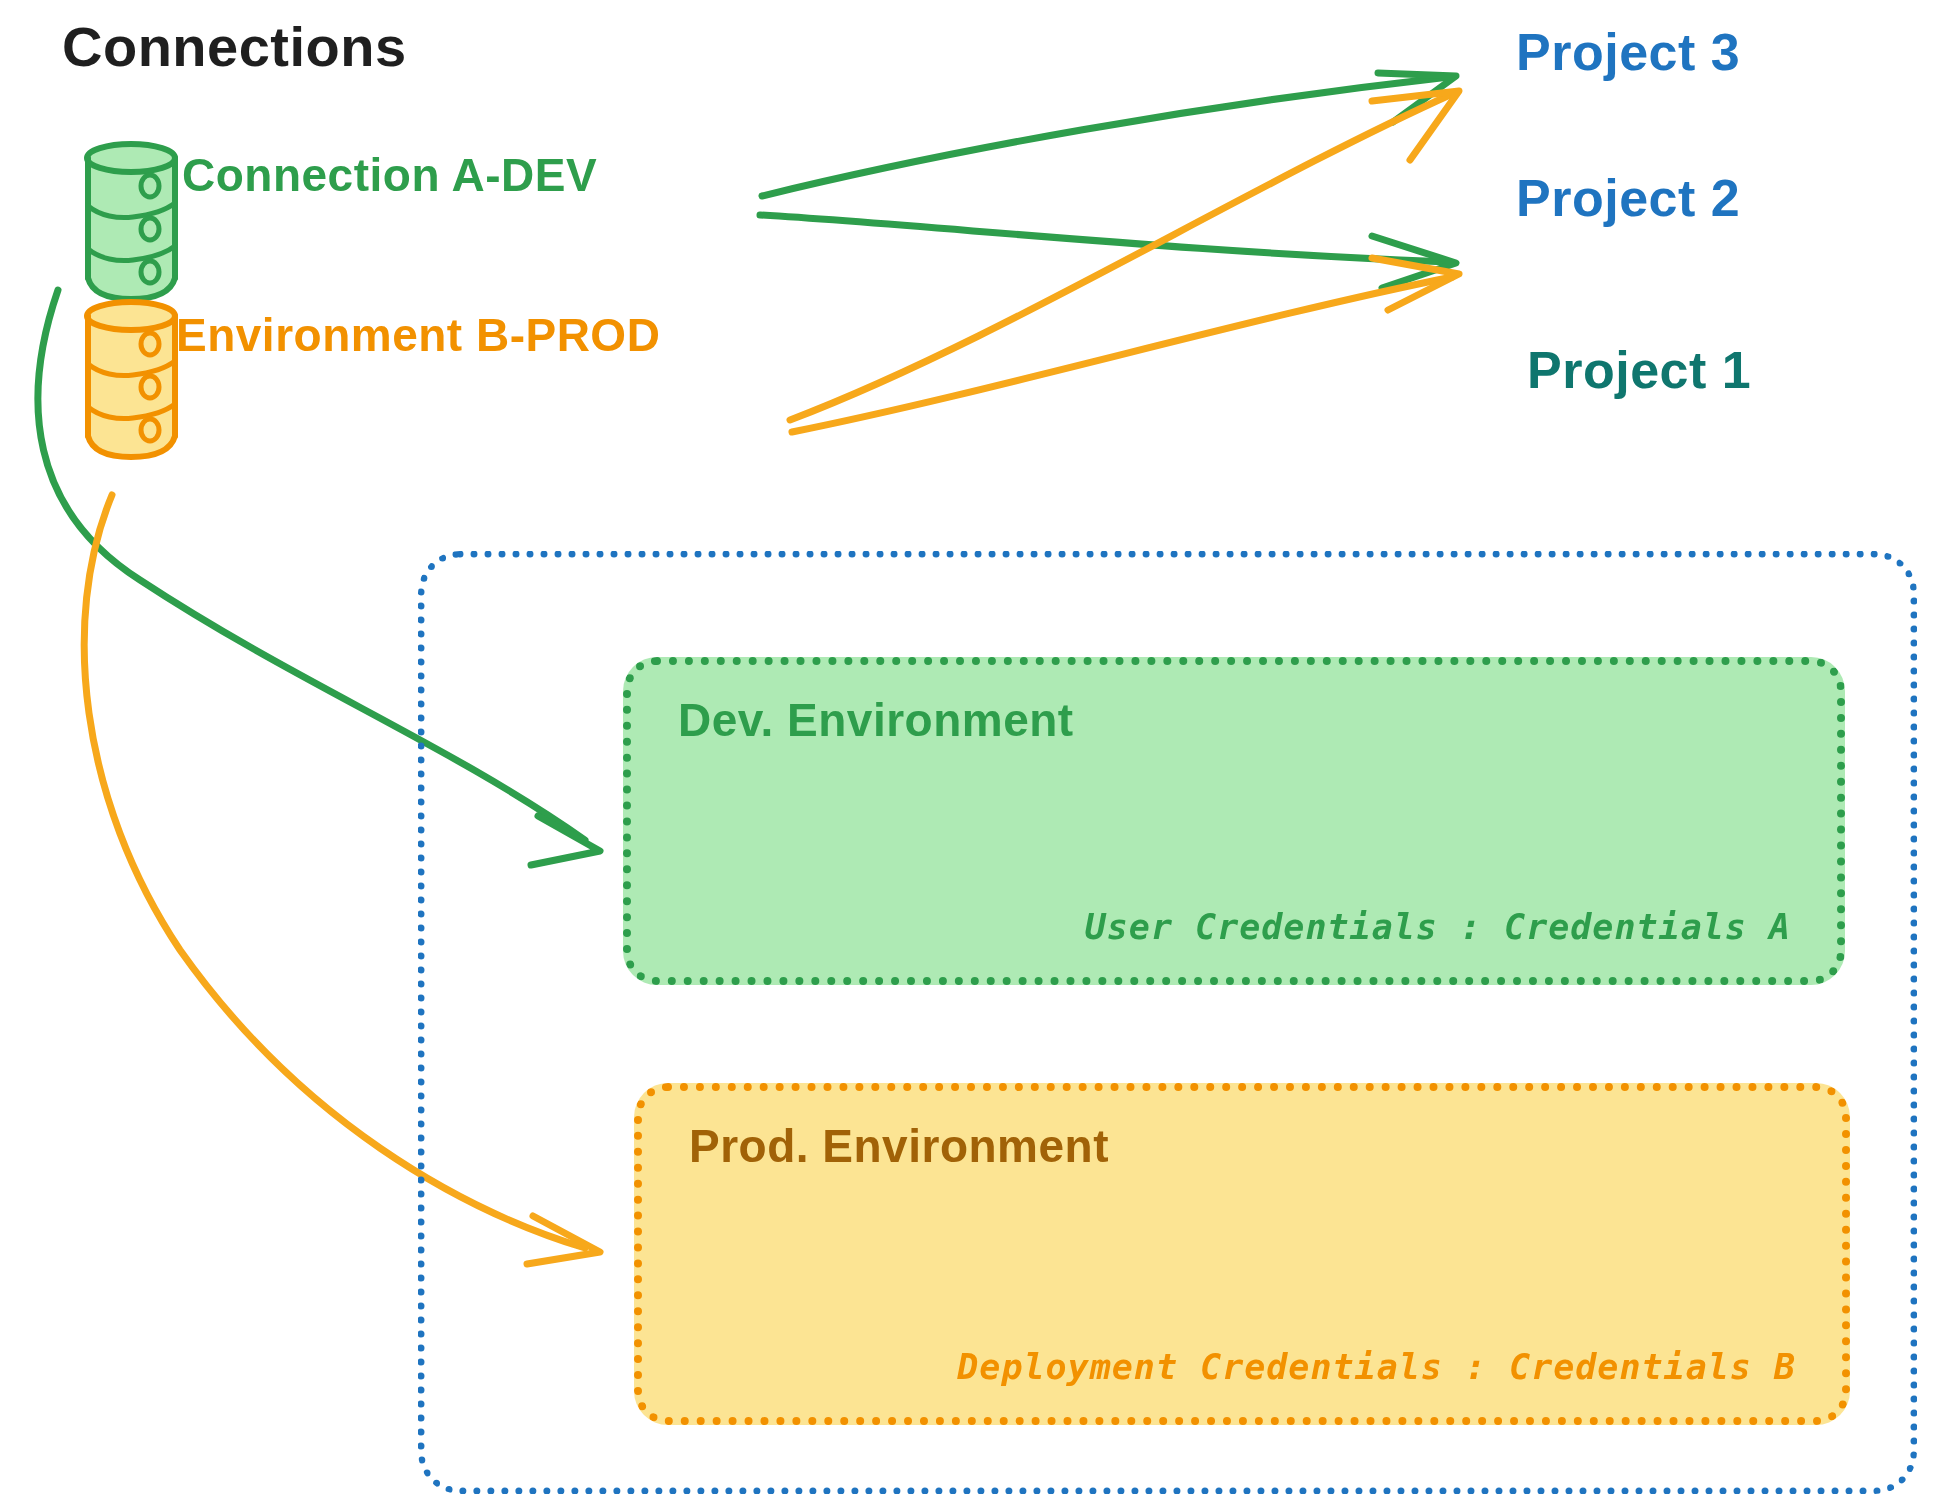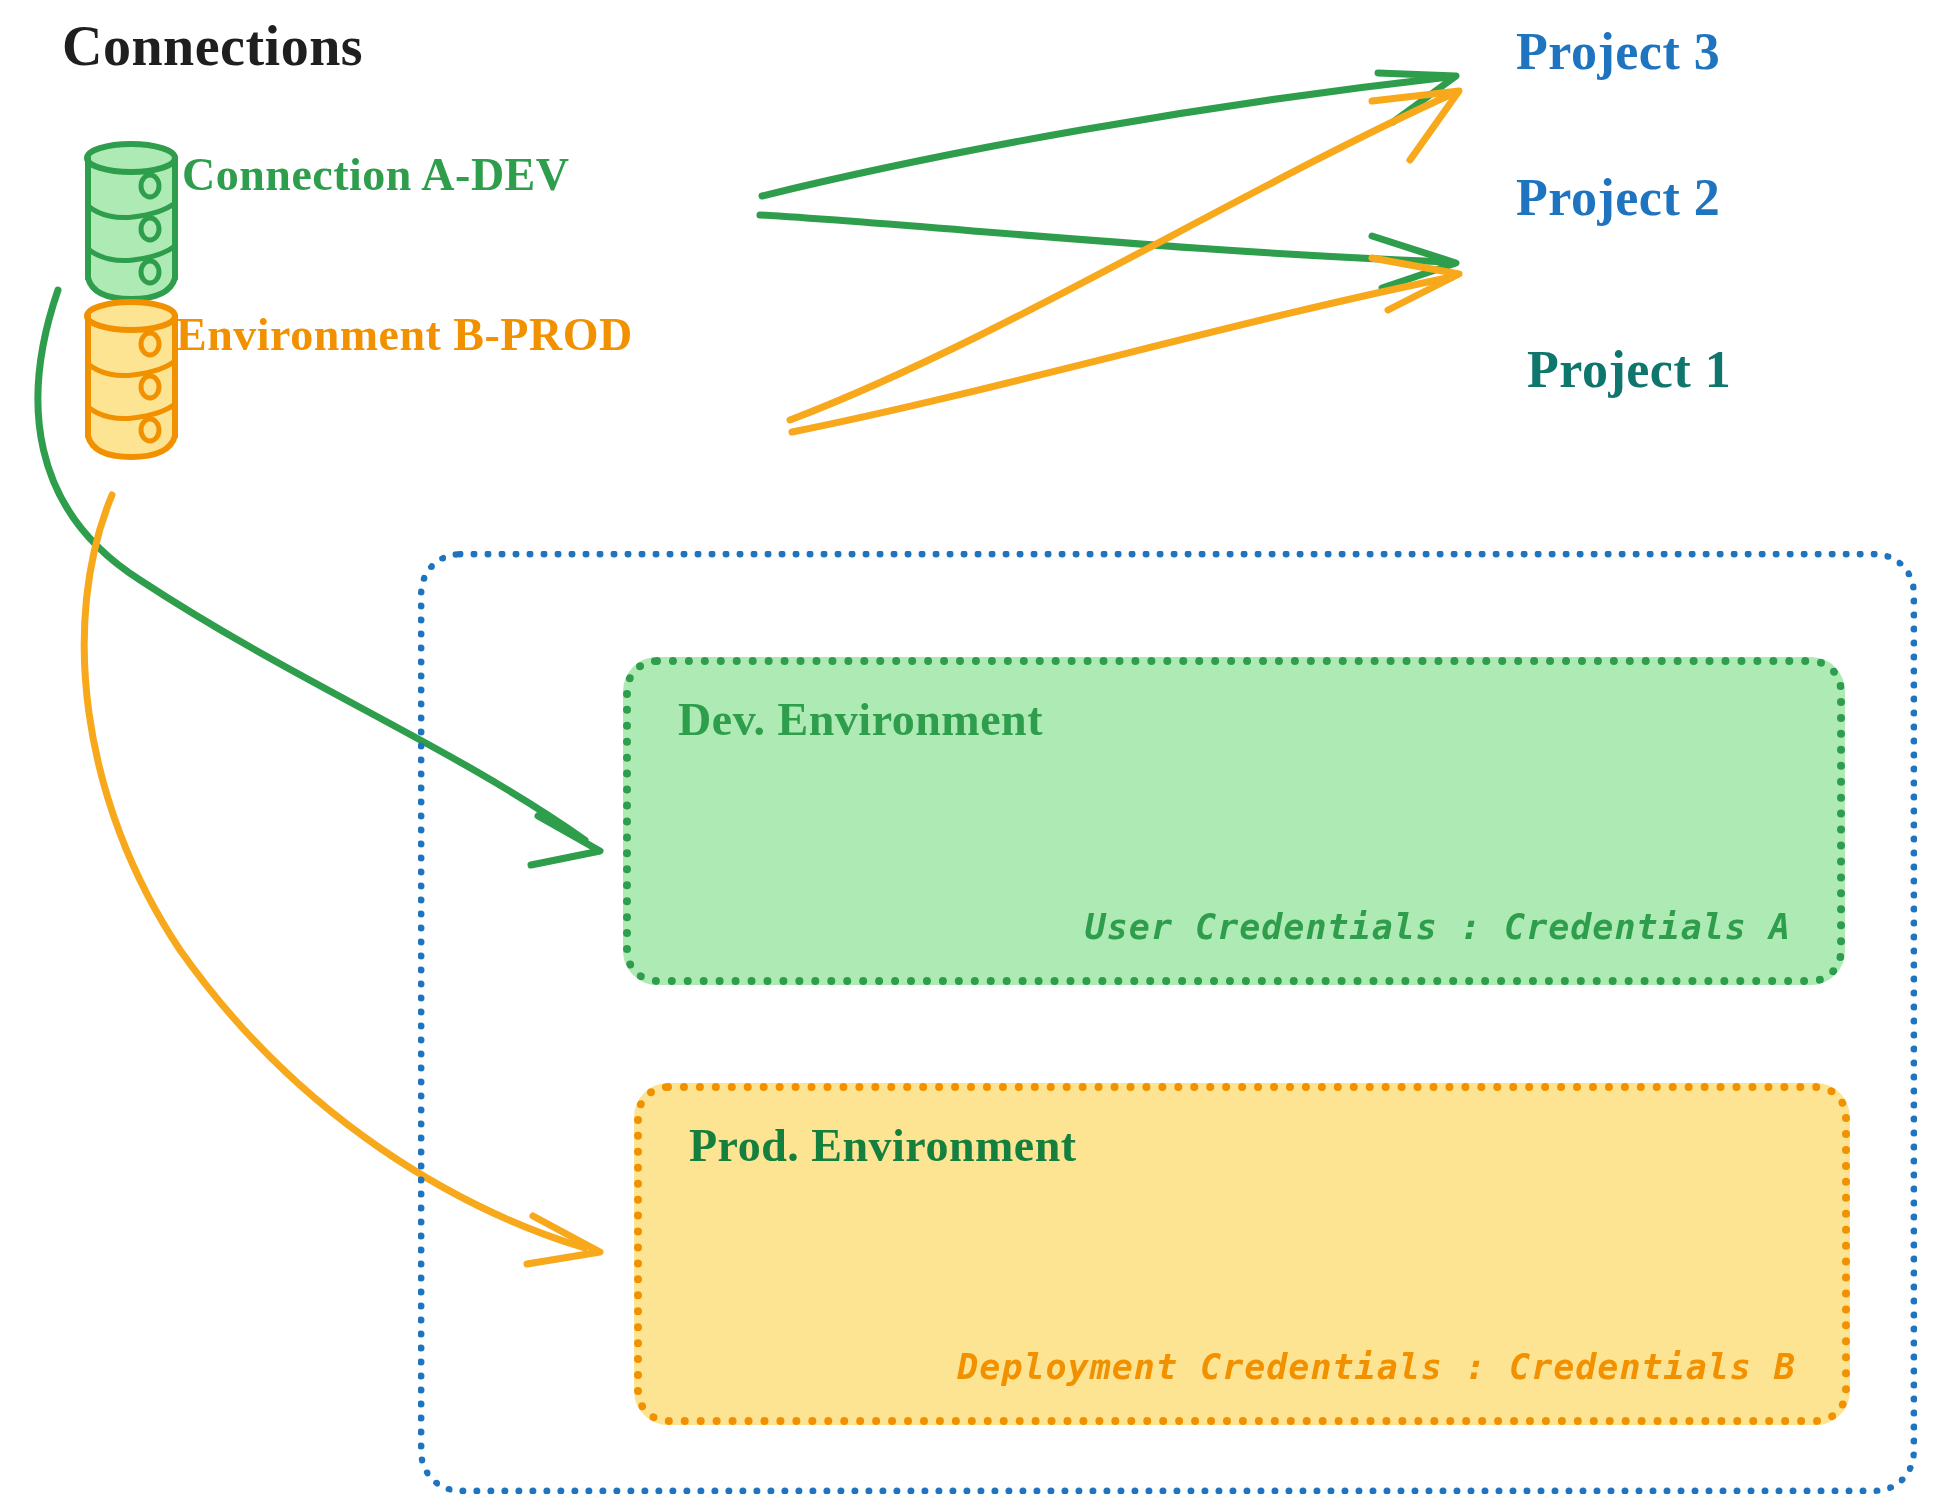--- a/index.html
+++ b/index.html
@@ -2,21 +2,21 @@
 <html><head>
 <meta charset="utf-8">
 <style>
   html,body{margin:0;padding:0;background:#ffffff;}
   body{
     width:1948px;height:1506px;position:relative;overflow:hidden;
     font-family:"DejaVu Sans", sans-serif;
   }
   #stage{position:absolute;left:0;top:0;width:1948px;height:1506px;}
   svg.layer{position:absolute;left:0;top:0;width:1948px;height:1506px;overflow:visible;}
-  .hand{font-family:Liberation Serif, serif;font-weight:700;letter-spacing:0.5px;}
+  .hand{font-family:Liberation Sans, sans-serif;font-weight:700;letter-spacing:0.5px;}
   .mono{font-family:"DejaVu Sans Mono", monospace;font-weight:700;font-style:italic;}
   .lbl{position:absolute;white-space:nowrap;}
 
   
   #title{left:62px;top:14px;font-size:56px;color:#1f1f1f;}
 
   
   #conn-a-label{left:182px;top:148px;font-size:46px;color:#2e9e4c;}
   #conn-b-label{left:176px;top:308px;font-size:46px;color:#f29100;}
 
@@ -36,21 +36,21 @@
   #dev-box{
     left:623px;top:657px;width:1222px;height:328px;
     background:#aeeab4;border:8px dotted #2e9e4c;
   }
   #prod-box{
     left:634px;top:1083px;width:1216px;height:342px;
     background:#fce493;border:8px dotted #f29100;
   }
   .env-title{position:absolute;left:47px;top:28px;font-size:46px;white-space:nowrap;}
   #dev-title{color:#2e9e4c;}
-  #prod-title{color:#15803d;text-align:right;}
+  #prod-title{color:#a16207;text-align:right;}
   .env-cred{position:absolute;right:46px;bottom:30px;font-size:35px;white-space:nowrap;letter-spacing:1px;}
   #dev-cred{color:#2e9e4c;}
   #prod-cred{color:#f29100;}
 </style>
 </head>
 <body>
 
 <div id="stage">
 
   <svg class="layer" viewBox="0 0 1948 1506">

